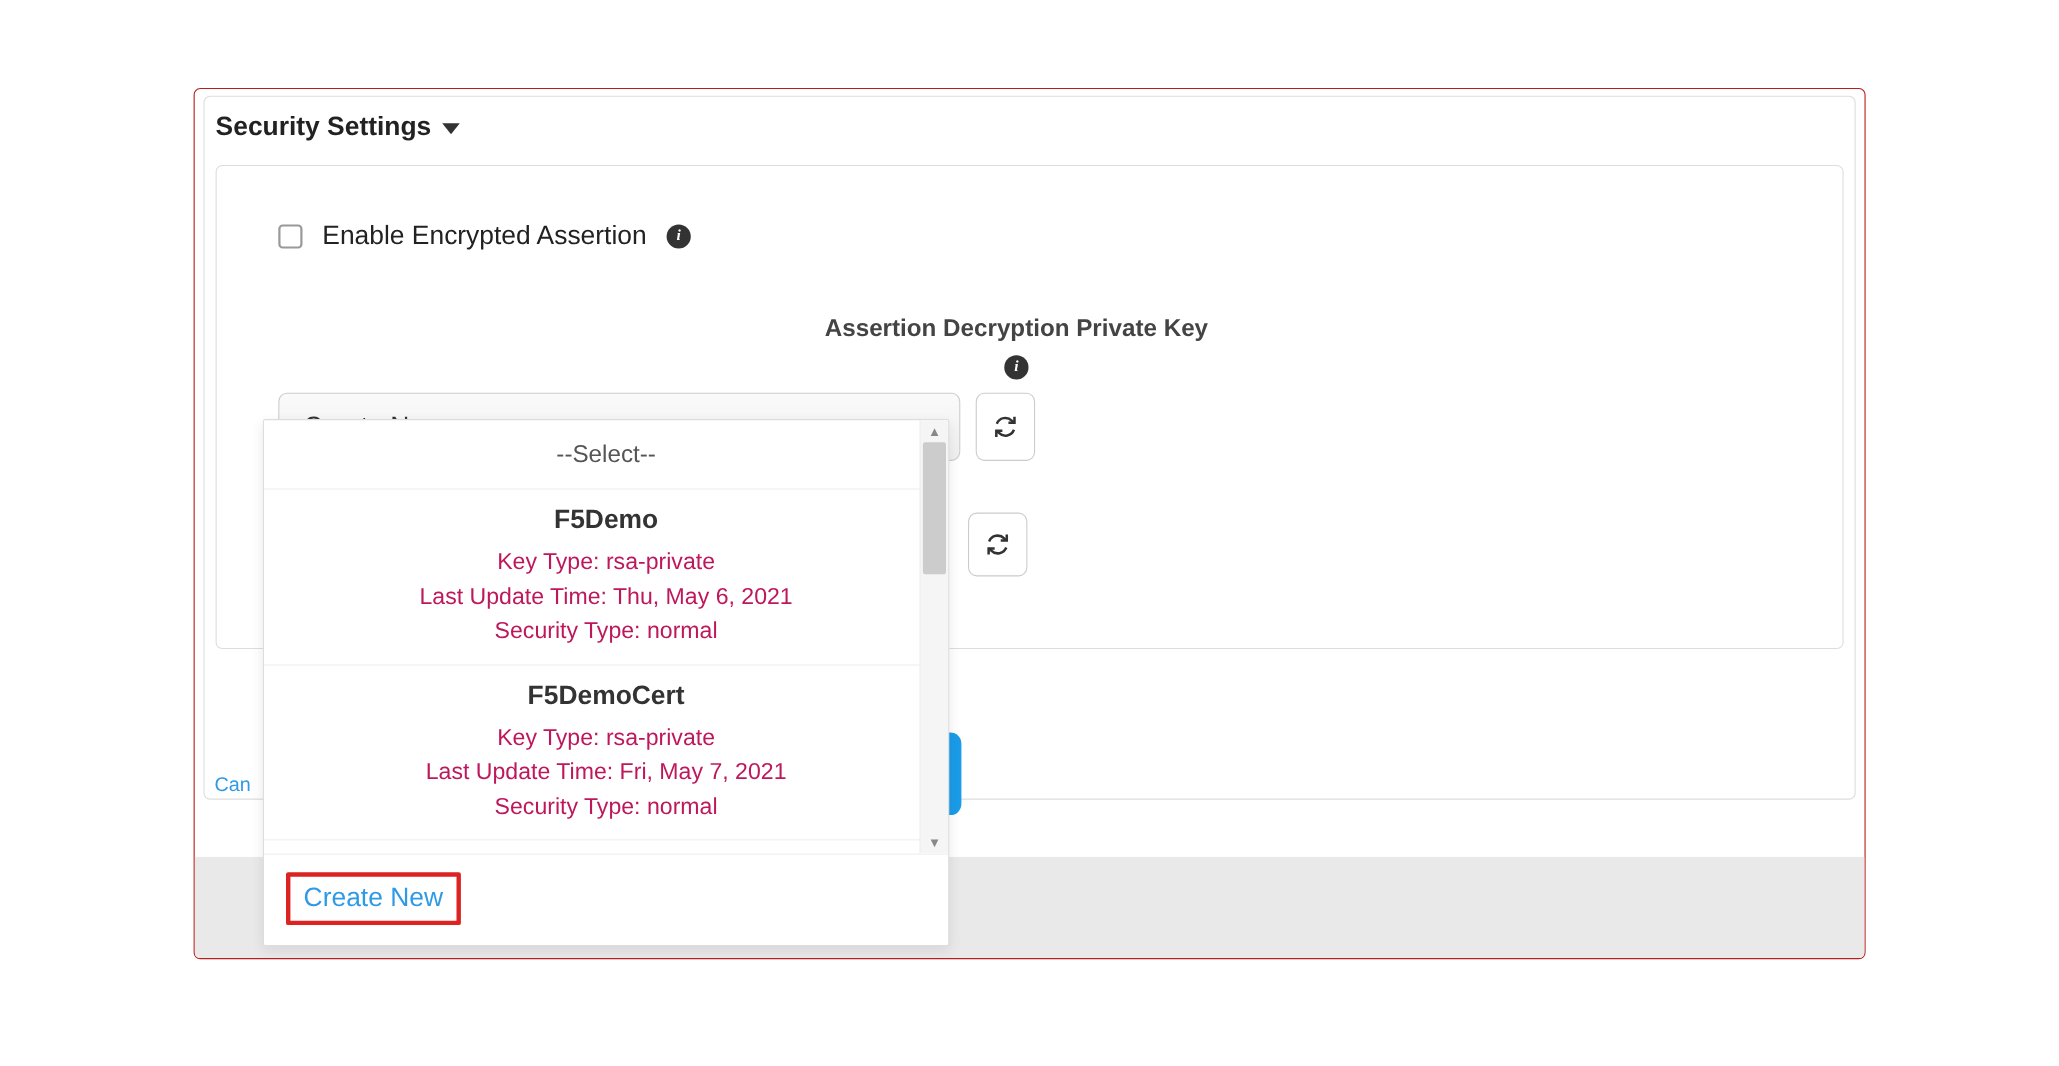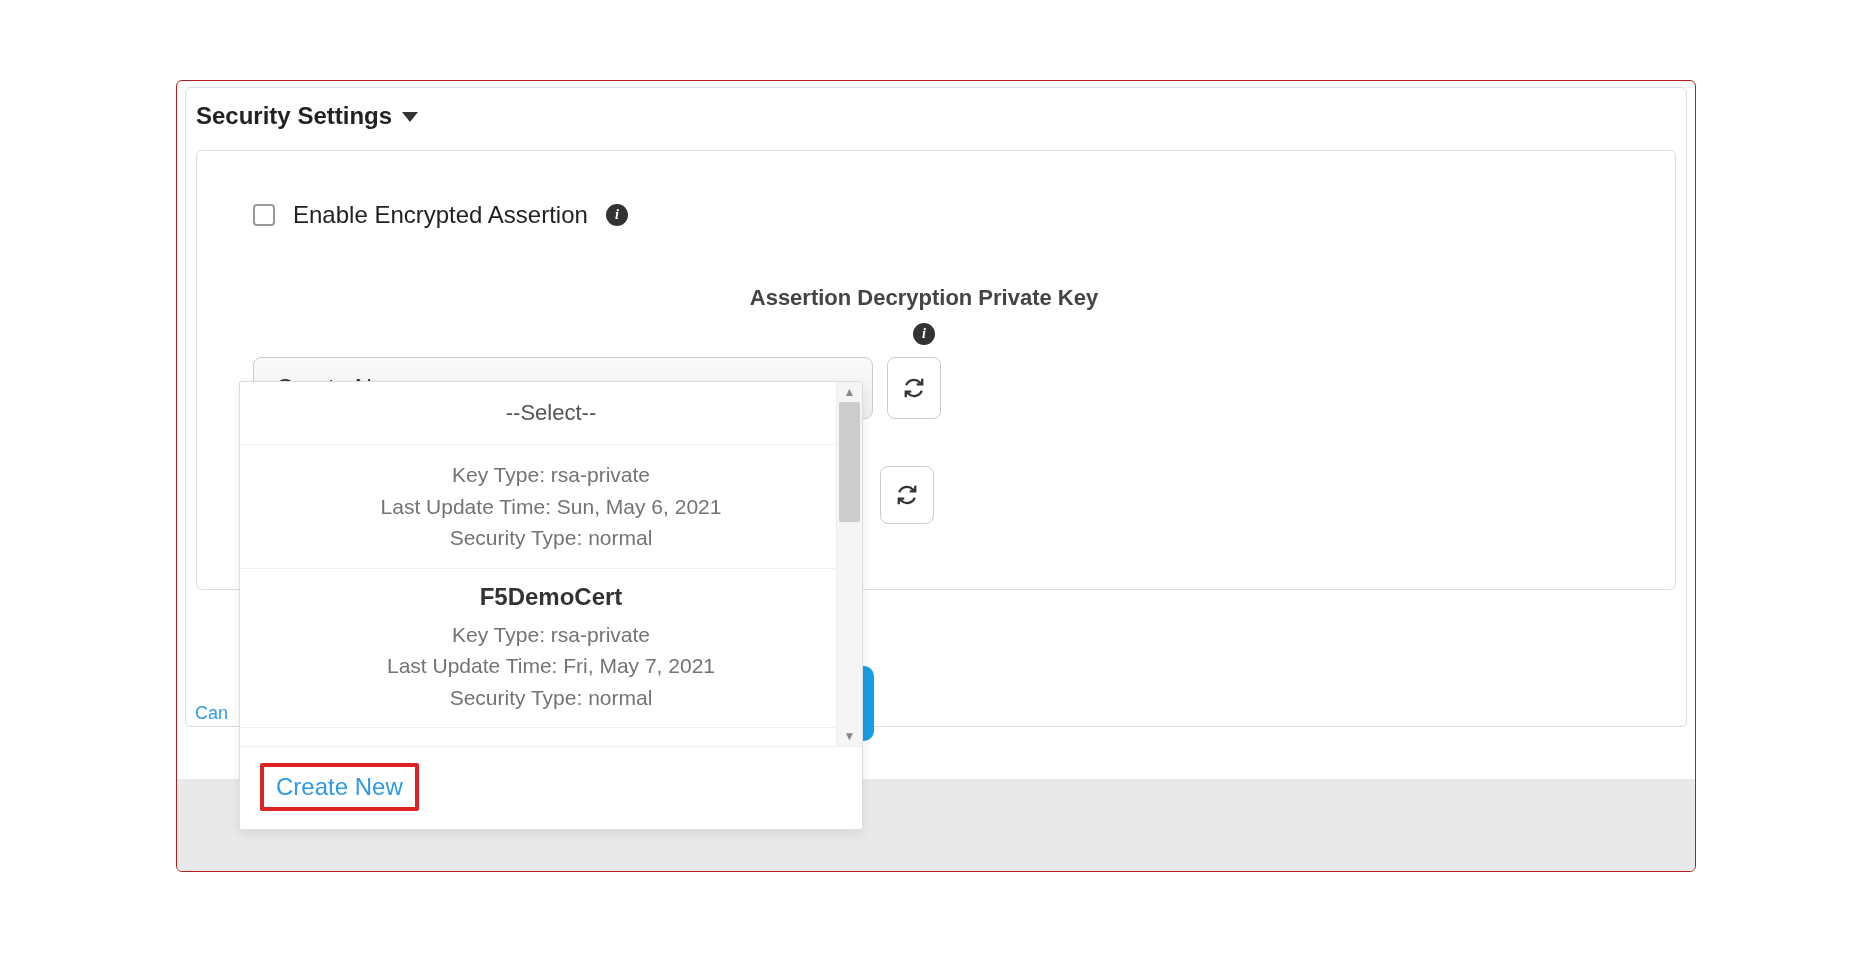--- a/index.html
+++ b/index.html
@@ -153,21 +153,21 @@
     .dd-item.placeholder {
       color: #555;
       padding: 18px 38px;
     }
     .dd-item .name {
       font-weight: 700;
       font-size: 24px;
       margin-bottom: 8px;
     }
     .dd-item .meta {
-      color: #737373;
+      color: #be185d;
       font-size: 21px;
       line-height: 1.5;
     }
     .dd-item.cut {
       padding: 18px 38px 0 38px;
       border-bottom: none;
     }
     .dd-footer {
       border-top: 1px solid #eee;
       padding: 16px 20px 18px 20px;
@@ -315,25 +315,26 @@
         <div class="up">▲</div>
         <div class="thumb"></div>
         <div class="down">▼</div>
       </div>
 
       <div class="dd-item placeholder">
         <span>--Select--</span>
       </div>
 
       <div class="dd-item">
+        <div class="name">F5Demo</div>
         <div class="meta">
           <span>Key Type:</span>
           <span>rsa-private</span><br>
           <span>Last Update Time:</span>
-          <span>Sun, May 6, 2021</span><br>
+          <span>Thu, May 6, 2021</span><br>
           <span>Security Type:</span>
           <span>normal</span>
         </div>
       </div>
 
       <div class="dd-item">
         <div class="name">F5DemoCert</div>
         <div class="meta">
           <span>Key Type:</span>
           <span>rsa-private</span><br>

